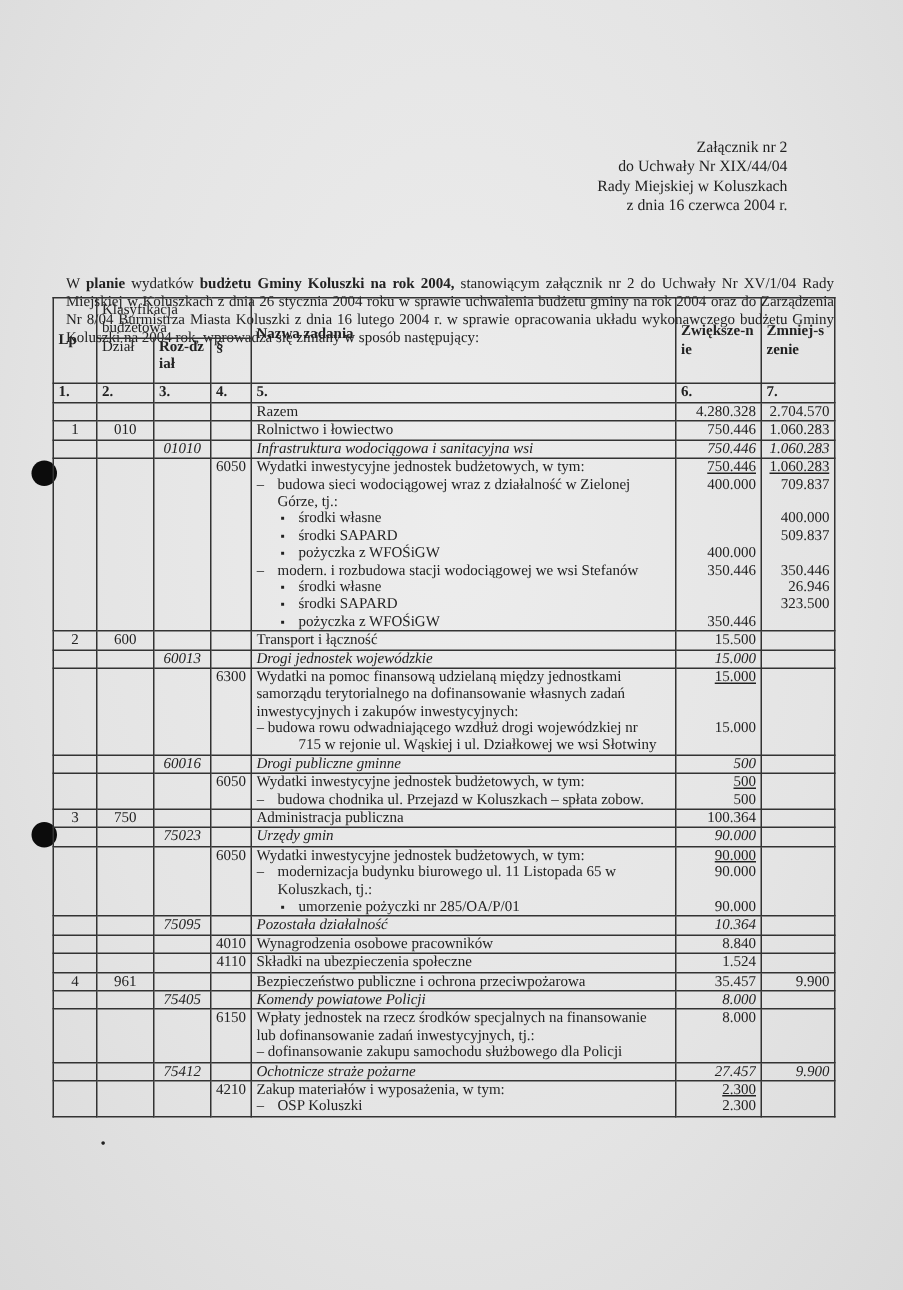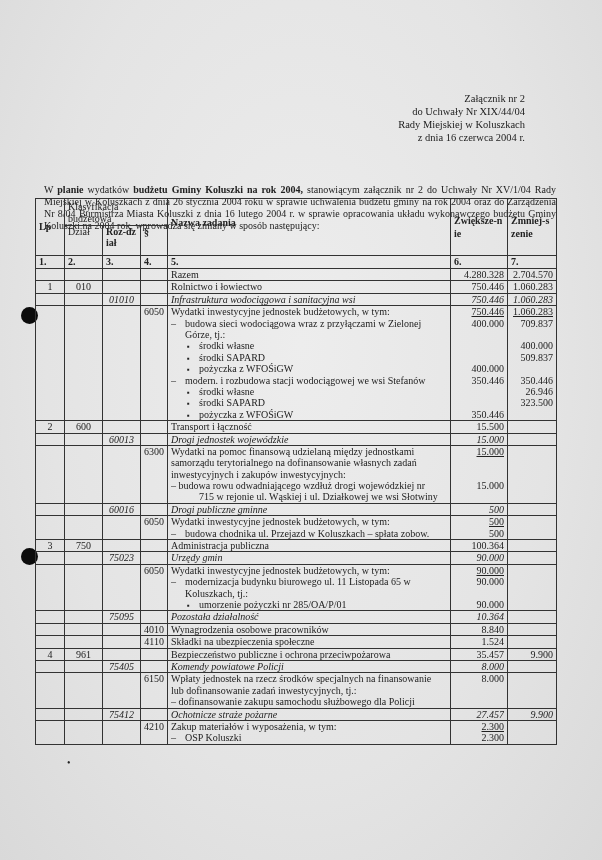--- a/index.html
+++ b/index.html
@@ -123,21 +123,21 @@
           <span class="line i">1.060.283</span>
         </td>
       </tr>
       <tr>
         <td class="c"></td>
         <td class="c"></td>
         <td class="c i"></td>
         <td class="r">6050</td>
         <td class="">
           <span class="line">Wydatki inwestycyjne jednostek budżetowych, w tym:</span>
-          <span class="line ind1 dash">budowa sieci wodociągowa wraz z przyłączami w Zielonej</span>
+          <span class="line ind1 dash">budowa sieci wodociągowej wraz z działalność w Zielonej</span>
           <span class="line ind1">Górze, tj.:</span>
           <span class="line ind2 bul">środki własne</span>
           <span class="line ind2 bul">środki SAPARD</span>
           <span class="line ind2 bul">pożyczka z WFOŚiGW</span>
           <span class="line ind1 dash">modern. i rozbudowa stacji wodociągowej we wsi Stefanów</span>
           <span class="line ind2 bul">środki własne</span>
           <span class="line ind2 bul">środki SAPARD</span>
           <span class="line ind2 bul">pożyczka z WFOŚiGW</span>
         </td>
         <td class="r">

